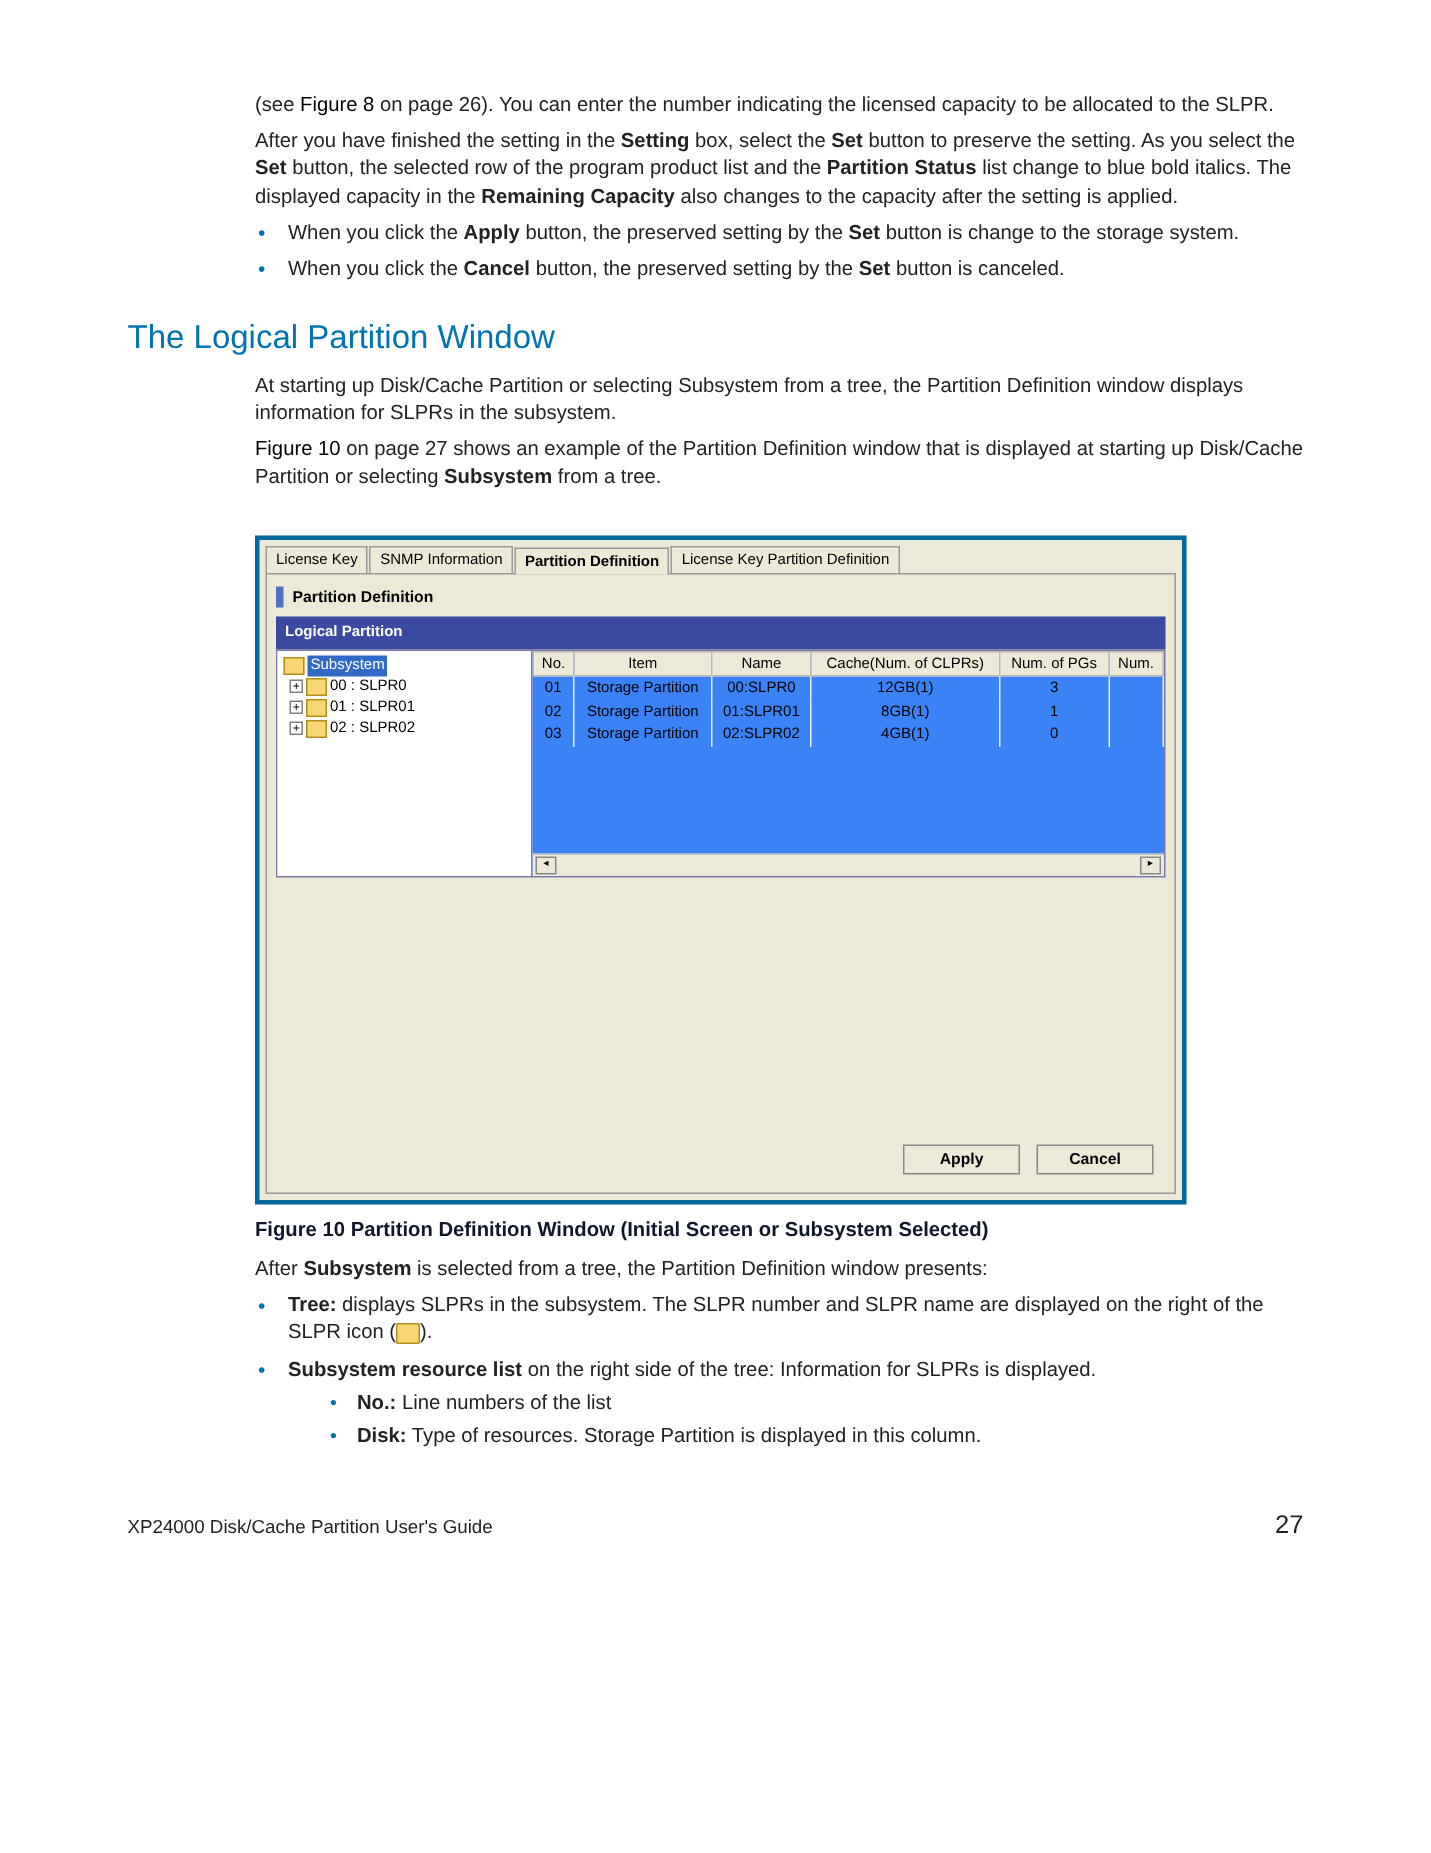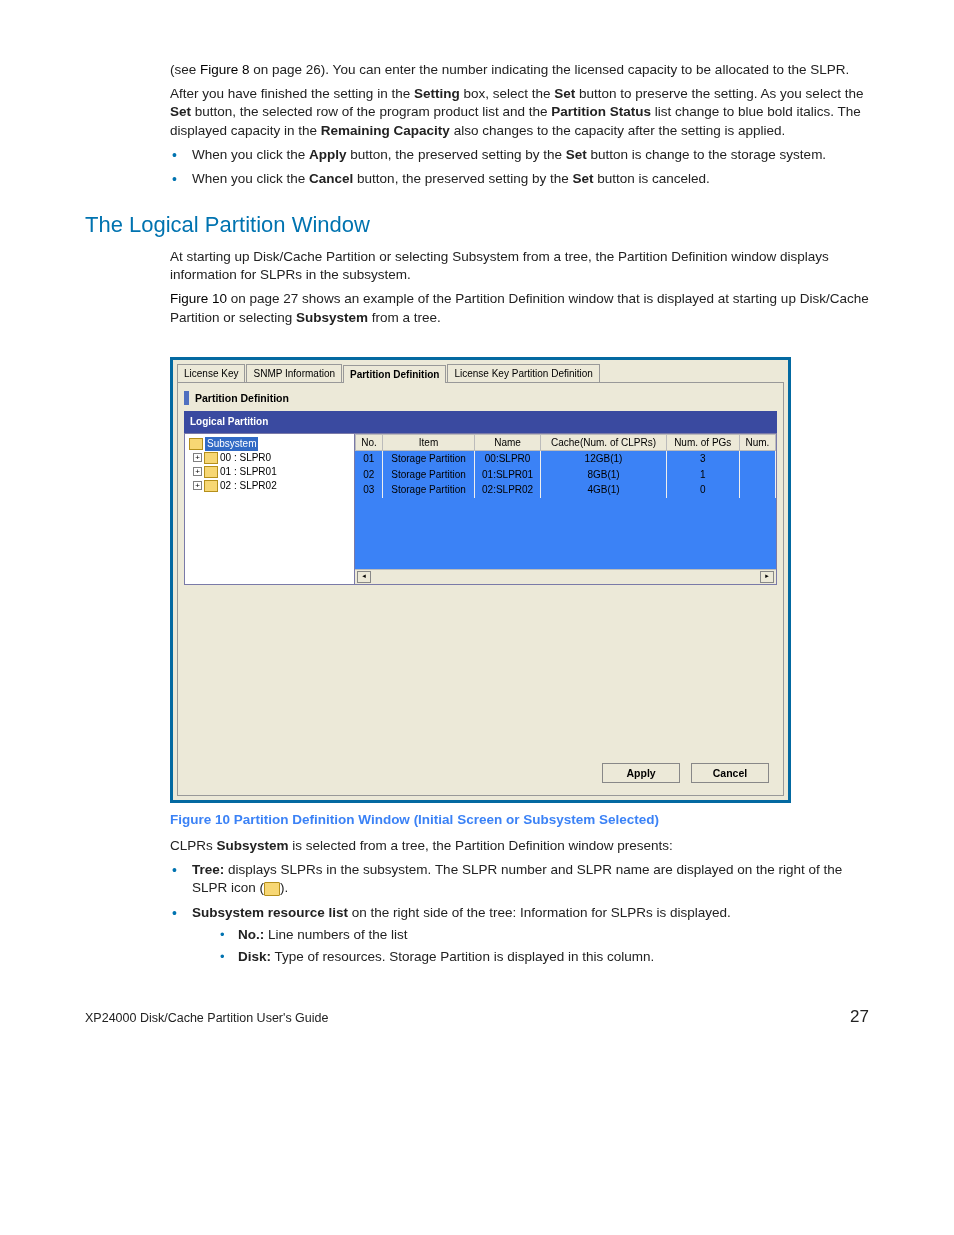--- a/index.html
+++ b/index.html
@@ -59,21 +59,21 @@
   .table-panel { flex:1; background:#3b82f6; position:relative; min-height:150px; overflow:hidden;}
   table.data { border-collapse:collapse; width:100%; font-size:10px;}
   table.data th { background:#ece9d8; border:1px solid #bbb; font-weight:normal; padding:1px 4px; text-align:center;}
   table.data td { border-right:1px solid #eee; padding:1px 4px; text-align:center;}
   .hscroll { position:absolute; bottom:0; left:0; right:0; height:14px; background:#ece9d8; border-top:1px solid #bbb; display:flex; justify-content:space-between; align-items:center; padding:0 2px;}
   .sbtn { width:12px; height:10px; background:#ece9d8; border:1px solid #888; font-size:7px; line-height:8px; text-align:center;}
   .btn-row { text-align:right; padding:8px 8px 2px 8px;}
   .win-btn { border:1px solid #888; background:#ece9d8; padding:2px 12px; font-size:10.5px; margin-left:8px; font-weight:bold; display:inline-block; min-width:52px; text-align:center;}
   .big-blank { height:170px; }
 
-  .figure-caption { color:#3b82f6; font-weight:bold; margin:4px 0 8px 85px; font-size:13.5px;}
+  .figure-caption { color:#0f172a; font-weight:bold; margin:4px 0 8px 85px; font-size:13.5px;}
   .slpr-icon { display:inline-block; width:14px; height:12px; background:#f7d774; border:1px solid #b58f1a; vertical-align:middle; border-radius:1px;}
 
   .footer { display:flex; justify-content:space-between; align-items:baseline; gap:18px; margin-top:40px; font-size:12.5px;}
   .footer .pg { font-size:17px;}
 </style>
 </head>
 <body>
 
 <div class="page">
 
@@ -186,21 +186,21 @@
         <span class="win-btn">Apply</span>
         <span class="win-btn">Cancel</span>
       </div>
     </div>
   </div>
 
   <div class="figure-caption">Figure 10 Partition Definition Window (Initial Screen or Subsystem Selected)</div>
 
   <div class="indent">
     <p>
-      <span>CLPRs </span><span class="bold">Subsystem</span><span> is selected from a tree, the Partition Definition window presents:</span>
+      <span>After </span><span class="bold">Subsystem</span><span> is selected from a tree, the Partition Definition window presents:</span>
     </p>
     <ul class="bullets">
       <li>
         <span class="bold">Tree:</span><span> displays SLPRs in the subsystem. The SLPR number and SLPR name are displayed on the right of the SLPR icon (</span><span class="slpr-icon"></span><span>).</span>
       </li>
       <li>
         <span class="bold">Subsystem resource list</span><span> on the right side of the tree: Information for SLPRs is displayed.</span>
         <ul class="sub">
           <li><span class="bold">No.:</span><span> Line numbers of the list</span></li>
           <li><span class="bold">Disk:</span><span> Type of resources. Storage Partition is displayed in this column.</span></li>

